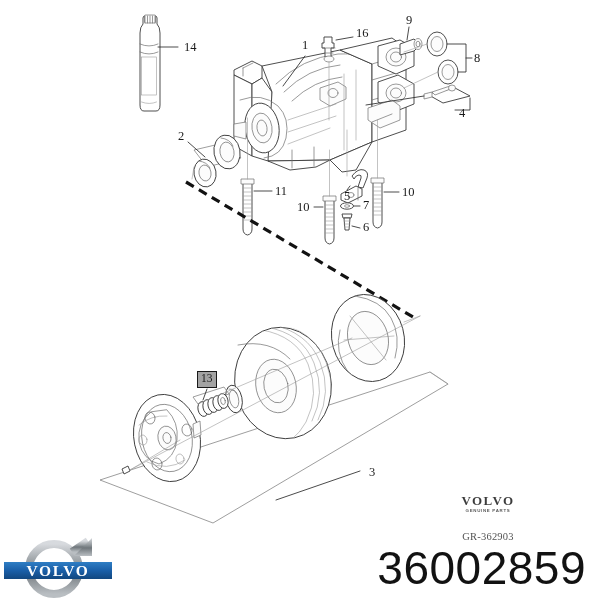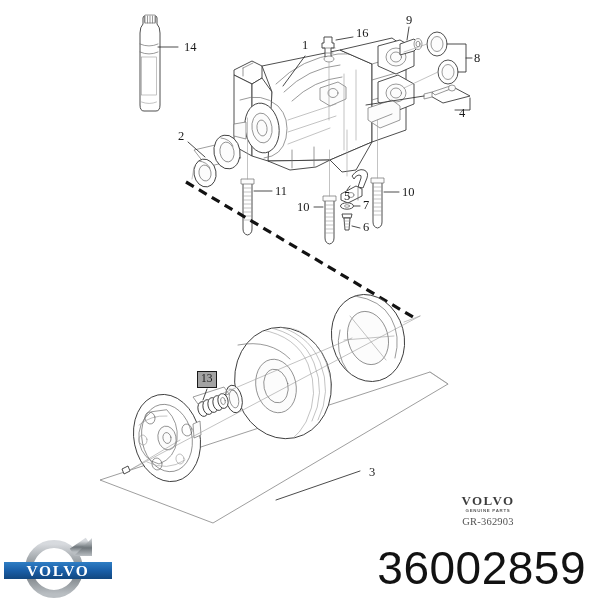--- a/index.html
+++ b/index.html
@@ -64,21 +64,21 @@
     letter-spacing: 0.7px;
     color: #333;
     line-height: 1.4;
   }
   #watermark .wm-code {
     font-family: "Liberation Serif", serif;
     font-size: 10.5px;
     letter-spacing: 0.2px;
     color: #2b2b2b;
     line-height: 1.25;
-    margin-top: 1px;
+    margin-top: 16px;
   }
   
   #bottom-bar {
     position: absolute;
     left: 0;
     top: 534px;
     width: 600px;
     height: 66px;
   }
   #volvo-logo {

